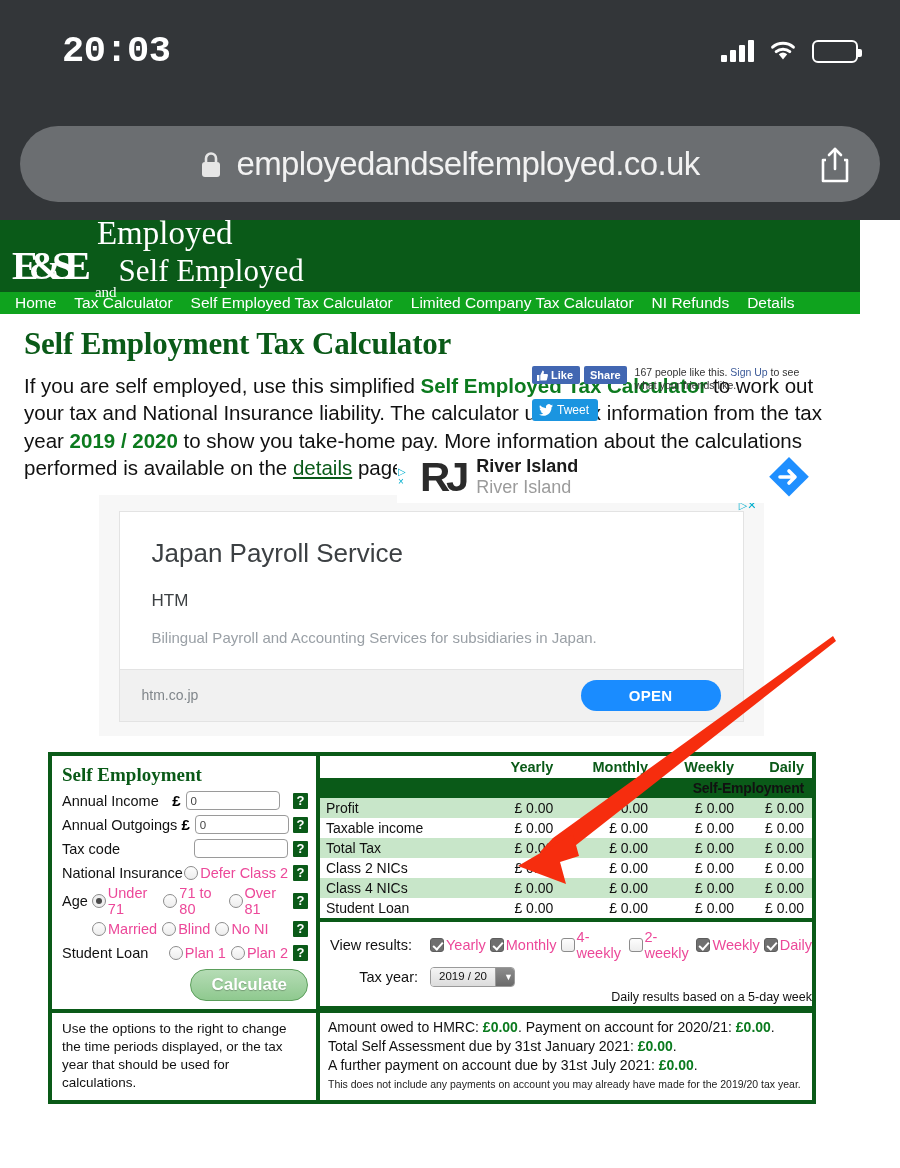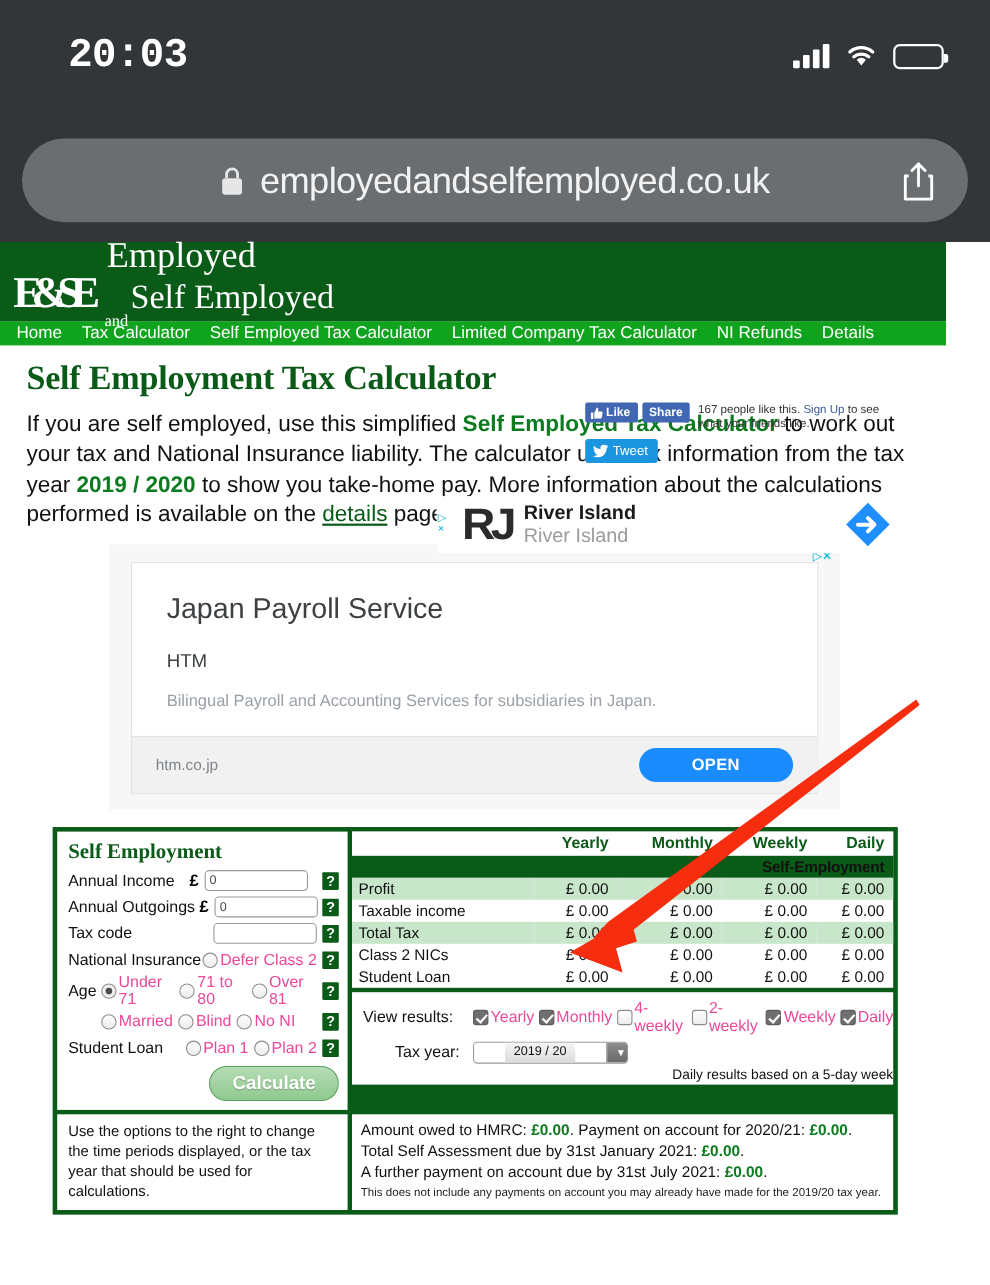--- a/index.html
+++ b/index.html
@@ -245,21 +245,21 @@
 
   .opts-box { background: #fff; padding: 7px 0 2px 10px; }
   .opts-line { display: flex; align-items: center; gap: 4px; font-size: 14.5px; color:#111; }
   .opts-line .lbl2 { width: 96px; flex: 0 0 96px;}
   .opts-line .lbl3 { width: 96px; flex: 0 0 96px; text-align: right; padding-right: 8px;}
   .yearsel {
     display: inline-flex; align-items: center; border: 1px solid #9a9a9a;
     border-radius: 4px; overflow: hidden; height: 20px; background: #fff;
   }
   .yearsel span { font-size: 11.5px; padding: 0 8px; color: #111;
-    background: linear-gradient(#f6f6f6,#dcdcdc); line-height: 19px; margin-left: 28px; }
+    background: linear-gradient(#f6f6f6,#dcdcdc); line-height: 19px; }
   .yearsel .arw {
     width: 19px; height: 100%; background: linear-gradient(#8d8d8d,#6a6a6a);
     color: #fff; font-size: 9px; text-align: center; line-height: 19px;
     border-left: 1px solid #9a9a9a;
   }
   .note-5day { text-align: right; font-size: 12.5px; color: #111; margin-top: 3px; }
 
   .calc-bottom { display: flex; gap: 4px; }
   .bot-left {
     background: #fff; width: 264px; flex: 0 0 264px; padding: 7px 10px;
@@ -511,20 +511,27 @@
                 <td>£ 0.00</td>
                 <td>£ 0.00</td>
               </tr>
               <tr>
                 <td class="lbl">Class 2 NICs</td>
                 <td>£ 0.00</td>
                 <td>£ 0.00</td>
                 <td>£ 0.00</td>
                 <td>£ 0.00</td>
               </tr>
+              <tr class="alt">
+                <td class="lbl">Class 4 NICs</td>
+                <td>£ 0.00</td>
+                <td>£ 0.00</td>
+                <td>£ 0.00</td>
+                <td>£ 0.00</td>
+              </tr>
               <tr>
                 <td class="lbl">Student Loan</td>
                 <td>£ 0.00</td>
                 <td>£ 0.00</td>
                 <td>£ 0.00</td>
                 <td>£ 0.00</td>
               </tr>
             </tbody>
           </table>
 

